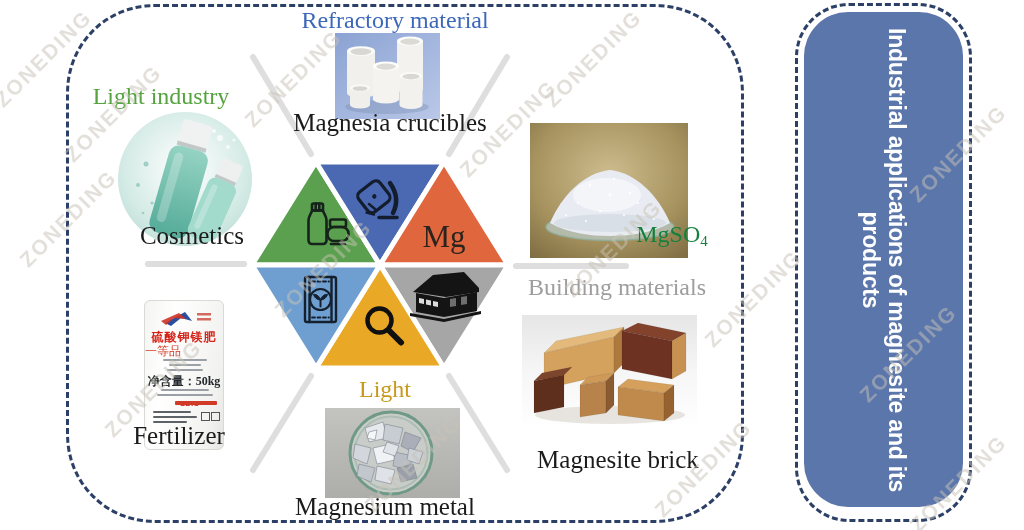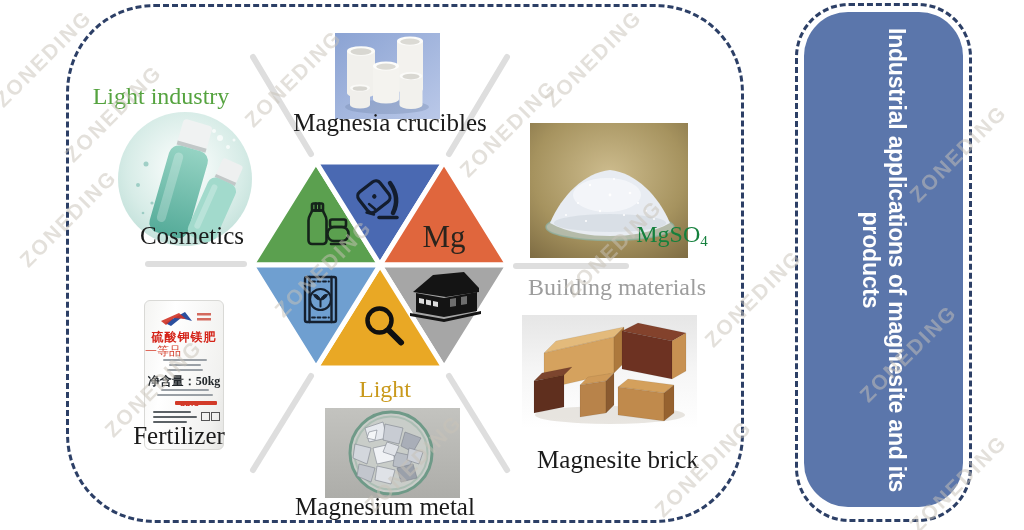--- a/index.html
+++ b/index.html
@@ -323,20 +323,21 @@
       <g fill="#dcdcdc">
         <polygon points="419,298 424,299 424,304 419,303"></polygon>
         <polygon points="426,299.5 431,300.5 431,305.5 426,304.5"></polygon>
         <polygon points="433,301 438,302 438,307 433,306"></polygon>
         <polygon points="450,299 456,298 456,306 450,307" opacity=".45"></polygon>
         <polygon points="461,297 467,296 467,304 461,305" opacity=".45"></polygon>
       </g>
     </g>
   </svg>
 
+  <div class="lbl cat z3" id="lbl-refractory" style="color: rgb(60, 104, 186);">Refractory material</div>
   <div class="lbl prod z3" id="lbl-magnesia-crucibles">Magnesia crucibles</div>
 
   <div class="lbl z3" id="lbl-mgso4"><span>MgSO</span><span class="sub">4</span></div>
 
   <div class="lbl cat z3" id="lbl-light-industry" style="color: rgb(85, 163, 63);">Light industry</div>
   <div class="lbl prod z3" id="lbl-cosmetics">Cosmetics</div>
 
   <div class="lbl prod z3" id="lbl-fertilizer">Fertilizer</div>
 
   <div class="lbl cat z3" id="lbl-building" style="color: rgb(157, 157, 157);">Building materials</div>

